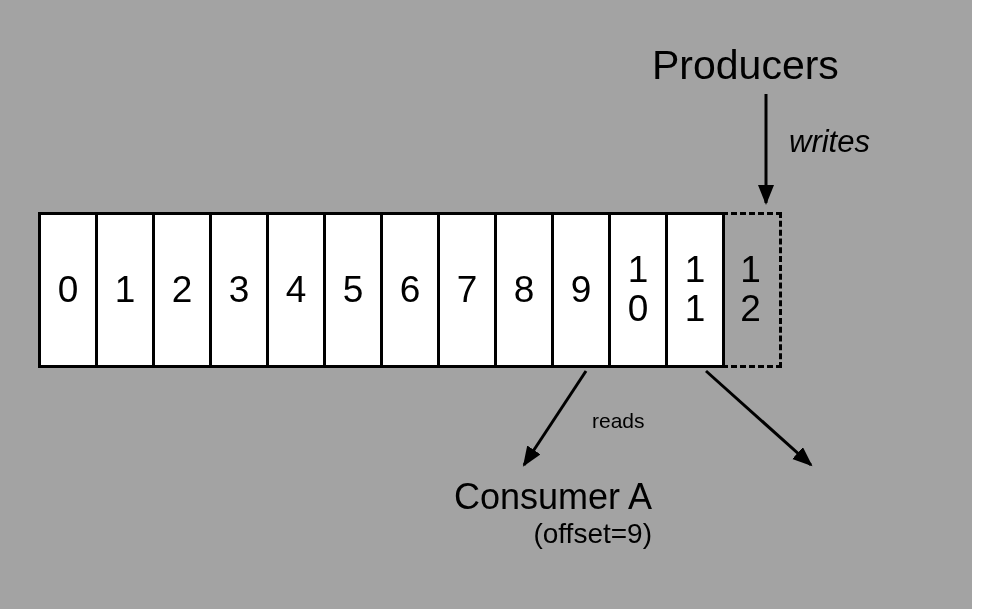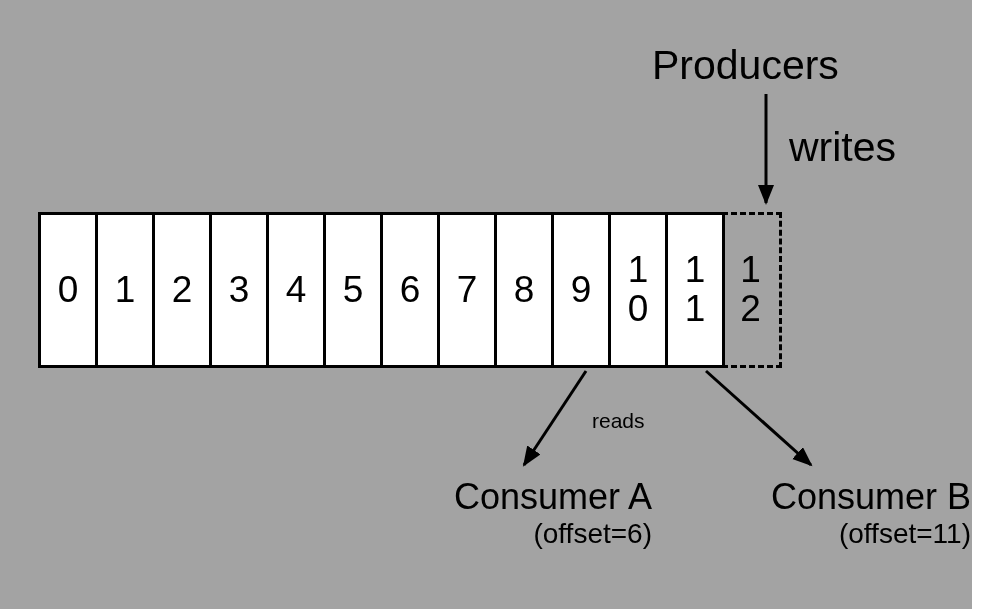--- a/index.html
+++ b/index.html
@@ -29,21 +29,22 @@
     white-space: nowrap;
   }
   .producers {
     left: 652px;
     top: 42px;
     font-size: 41px;
   }
   .writes {
     left: 789px;
     top: 124px;
-    font-size: 41px;
+    font-size: 31px;
+    font-style: italic;
   }
   .reads {
     left: 592px;
     top: 409px;
     font-size: 21px;
   }
   .consumer {
     position: absolute;
     text-align: right;
   }
@@ -131,21 +132,17 @@
       <div class="cell">1
 1</div>
       <div class="cell dashed">1
 2</div>
     </div>
 
   <div class="label reads">reads</div>
 
   <div class="consumer consumer-a">
     <div class="name">Consumer A</div>
-    <div class="offset">(offset=6)</div>
+    <div class="offset">(offset=9)</div>
   </div>
 
-  <div class="consumer consumer-b">
-    <div class="name">Consumer B</div>
-    <div class="offset">(offset=11)</div>
-  </div>
 
 </div>
 
 </body></html>

